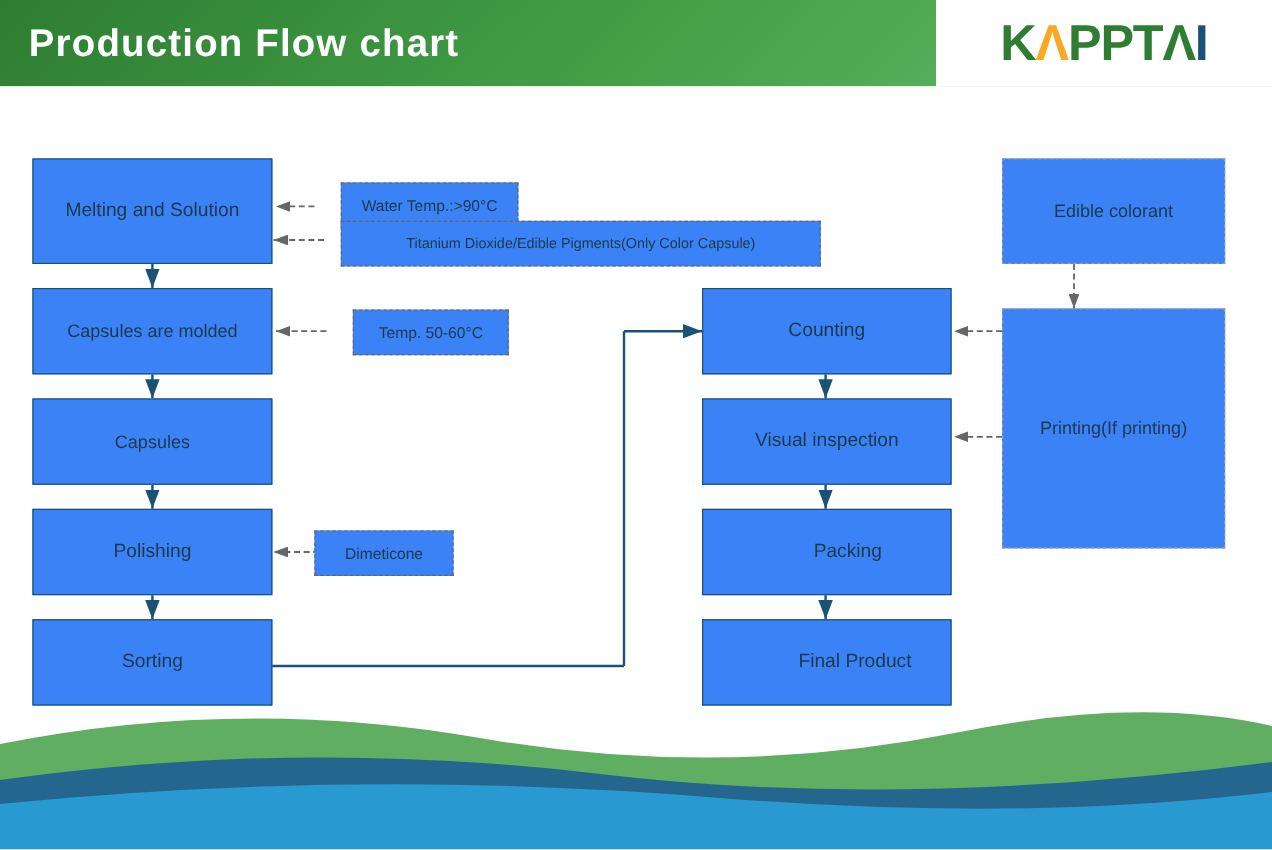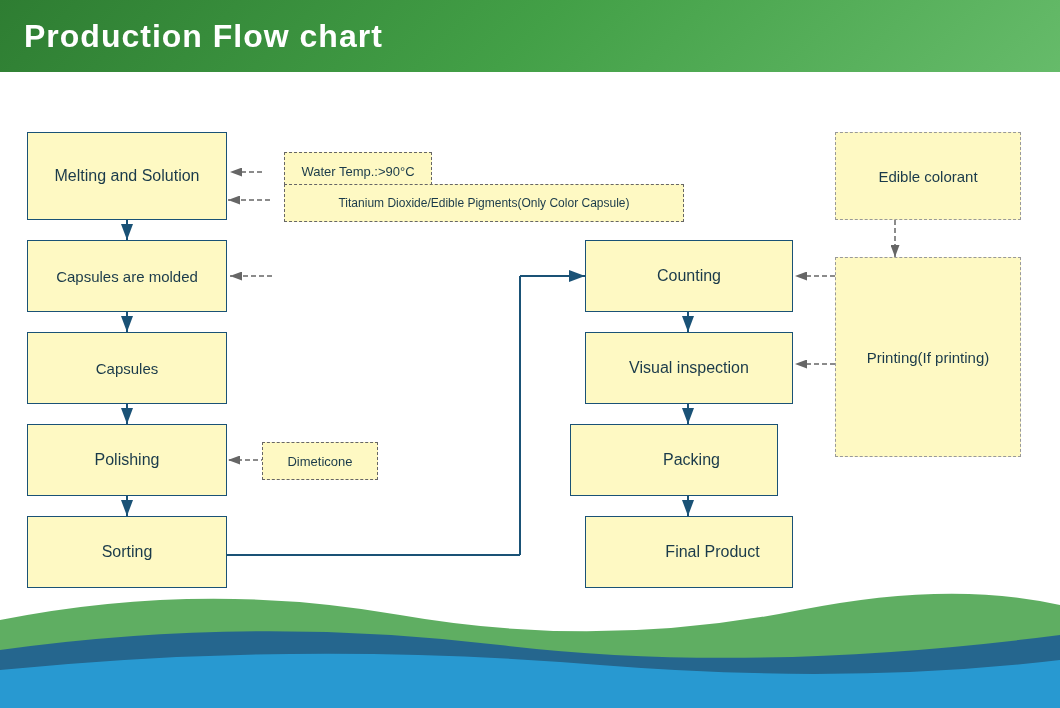--- a/index.html
+++ b/index.html
@@ -53,21 +53,21 @@
       position: relative;
       width: 1060px;
       height: 636px;
       background: #fff;
     }
 
     
     .box {
       position: absolute;
       border: 1.5px solid #1a5276;
-      background: #fef9c3;
+      background: #3b82f6;
       display: flex;
       align-items: center;
       justify-content: center;
       text-align: center;
       font-size: 15px;
       color: #1a3a4a;
     }
     .box.dashed {
       border-style: dashed;
       border-color: #666;
@@ -95,20 +95,25 @@
       left: 0;
       width: 1060px;
       height: 148px;
     }
   </style>
 </head>
 <body>
 
 <div class="header">
   <span class="header-title">Production Flow chart</span>
+  <div class="logo-area">
+    <span class="logo-text">
+      <span class="logo-k">K</span><span style="color:#f9a825;">Λ</span><span class="logo-k">PPT</span><span style="color:#2e7d32;">Λ</span><span style="color:#1a5276;">I</span>
+    </span>
+  </div>
 </div>
 
 <div class="main">
 
   <svg class="arrows-svg" xmlns="http://www.w3.org/2000/svg">
     <defs>
       <marker id="arrowhead" markerWidth="8" markerHeight="6" refX="8" refY="3" orient="auto">
         <polygon points="0 0, 8 3, 0 6" fill="#1a5276"></polygon>
       </marker>
       <marker id="arrowhead-dashed" markerWidth="8" markerHeight="6" refX="8" refY="3" orient="auto">
@@ -170,36 +175,39 @@
   </div>
 
   <div class="box" style="left:585px; top:168px; width:208px; height:72px; font-size:16px;">
     <span>Counting</span>
   </div>
 
   <div class="box" style="left:585px; top:260px; width:208px; height:72px; font-size:16px;">
     <span>Visual inspection</span>
   </div>
 
-  <div class="box" style="left:570px; top:352px; width:208px; height:72px; font-size:16px;padding-left:35px;">
+  <div class="box" style="left:585px; top:352px; width:208px; height:72px; font-size:16px;padding-left:35px;">
     <span>Packing</span>
   </div>
 
   <div class="box" style="left:585px; top:444px; width:208px; height:72px; font-size:16px;padding-left:47px;">
     <span>Final Product</span>
   </div>
 
   <div class="box dashed" style="left:262px; top:80px; width:148px; height:38px; font-size:13px;">
     <span>Water Temp.:&gt;90°C</span>
   </div>
 
   <div class="box dashed" style="left:262px; top:112px; width:400px; height:38px; font-size:12px;">
     <span>Titanium Dioxide/Edible Pigments(Only  Color Capsule)</span>
   </div>
 
+  <div class="box dashed" style="left:272px; top:186px; width:130px; height:38px; font-size:13px;">
+    <span>Temp. 50-60°C</span>
+  </div>
 
   <div class="box dashed" style="left:240px; top:370px; width:116px; height:38px; font-size:13px;">
     <span>Dimeticone</span>
   </div>
 
   <div class="box large-dashed" style="left:835px; top:60px; width:186px; height:88px; font-size:15px;">
     <span>Edible colorant</span>
   </div>
 
   <div class="box large-dashed" style="left:835px; top:185px; width:186px; height:200px; font-size:15px;">

